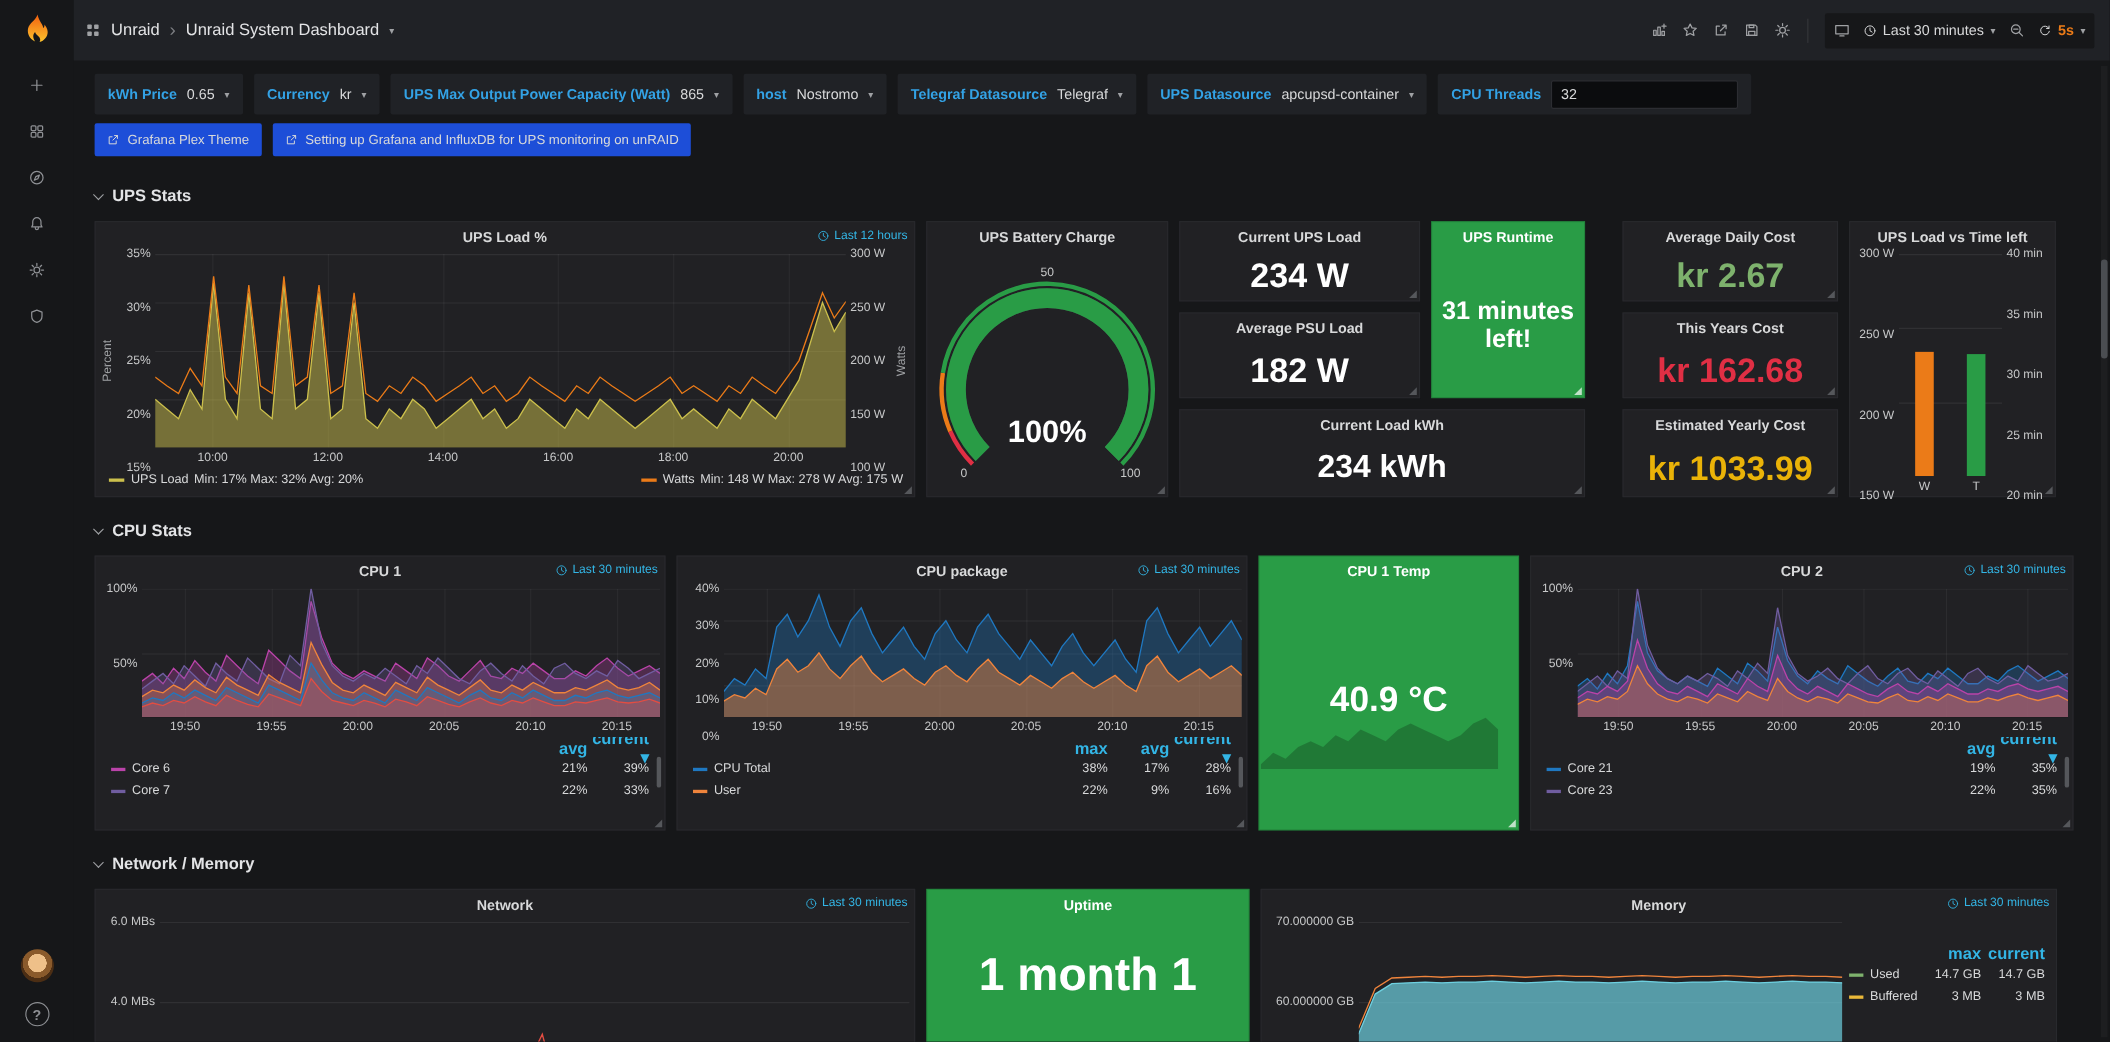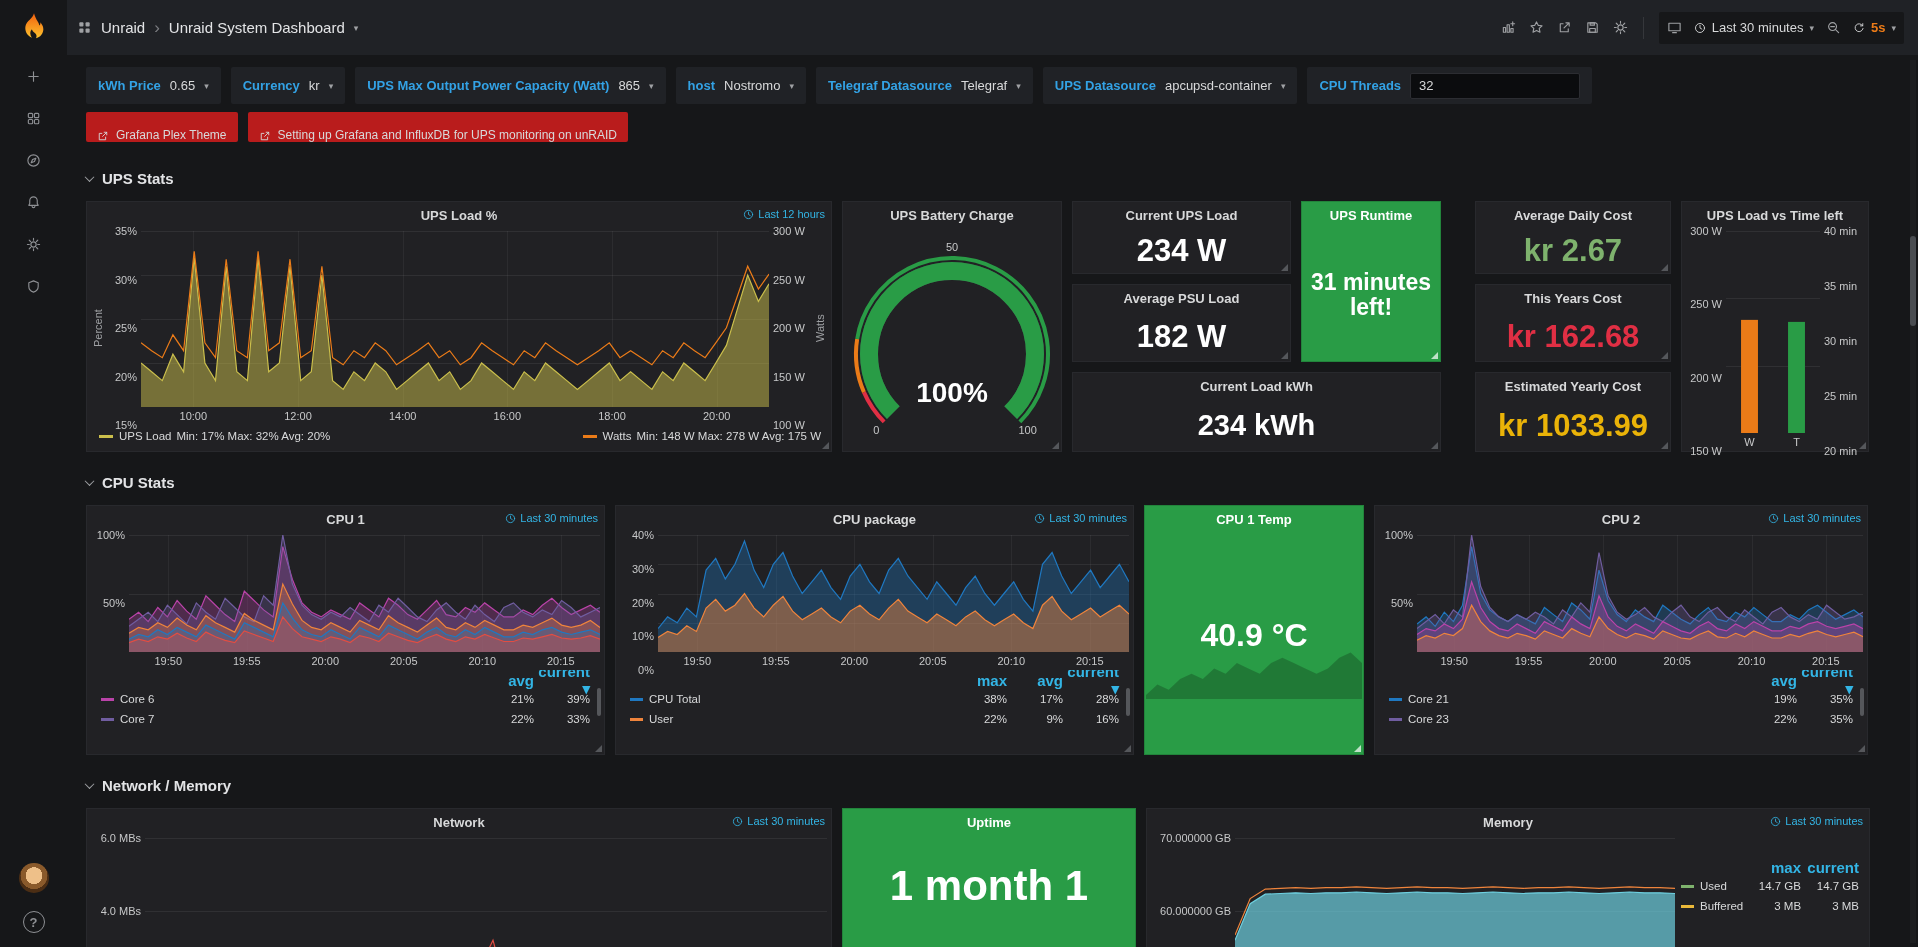--- a/index.html
+++ b/index.html
@@ -35,21 +35,21 @@
   
   .submenu { padding:12px 16px 10px 19px; flex-shrink:0; }
   .var-row { display:flex; gap:10px; flex-wrap:nowrap; margin-bottom:8px; }
   .pill { height:37px; background:#202226; border-radius:2px; display:inline-flex; align-items:center;
     gap:9px; padding:0 12px; cursor:pointer; white-space:nowrap; }
   .pill-label { color:#33a2e5; font-size:13px; font-weight:700; }
   .pill-value { color:#d8d9da; font-size:13px; }
   .var-input { background:#0b0c0e; border:1px solid #2c2d32; border-radius:2px; width:170px; height:26px;
     display:flex; align-items:center; padding:0 8px; font-size:13px; color:#d8d9da; }
   .link-row { display:flex; gap:10px; }
-  .link-pill { height:30px; background:#b91c1c; border-radius:2px; display:inline-flex; align-items:flex-end;
+  .link-pill { height:30px; background:#1d4ed8; border-radius:2px; display:inline-flex; align-items:center;
     gap:7px; padding:0 11px; font-size:12px; color:#d8d9da; cursor:pointer; }
 
   
   .dash { flex:1; overflow:hidden; padding:0 17px 0 19px; }
   .section-header { display:flex; align-items:center; gap:9px; margin:22px 0 14px 0;
     font-size:15px; font-weight:700; color:#e3e4e6; cursor:pointer; }
   .dash .section-header:first-child { margin-top:18px; }
   .sec-caret { width:7px; height:7px; border-left:1.5px solid #9fa1a4; border-bottom:1.5px solid #9fa1a4;
     transform:rotate(-45deg) translate(1px,-1px); }
   .row { display:flex; gap:10px; flex-wrap:nowrap; }
@@ -104,21 +104,21 @@
   .gauge-body { flex:1; min-height:0; }
 
   .mem-legend { width:190px; padding:20px 6px 0 6px; flex-shrink:0; }
   .mem-legend .lg-col, .mem-legend .lg-val { width:58px; }
 
   .page-scroll { position:absolute; top:60px; right:2px; width:6px; bottom:4px; background:rgba(255,255,255,0.03); }
   .page-thumb { position:absolute; top:176px; width:6px; height:90px; background:#4a4d51; border-radius:3px; }
 
   .ups-mid { display:grid; grid-template-columns:219px 140px; grid-template-rows:73px 78px 80px; gap:10px; width:369px; flex-shrink:0; }
   .ups-costs { display:grid; grid-template-rows:73px 78px 80px; gap:10px; width:220px; flex-shrink:0;padding-left:24px; }
-  .cpu-temps { display:flex; flex-direction:column; gap:10px; width:220px; flex-shrink:0; }
+  .cpu-temps { display:flex; flex-direction:column; gap:10px; width:237px; flex-shrink:0; }
   .cpu-temps .panel { flex:1; }
 
   .ic { width:15px; height:15px; stroke:currentColor; fill:none; stroke-width:1.2;
     stroke-linecap:round; stroke-linejoin:round; display:block; }
   .ic.fill { fill:currentColor; stroke:none; }
   .ic-sm { width:12px; height:12px; }
 </style>
 </head>
 <body>
 

